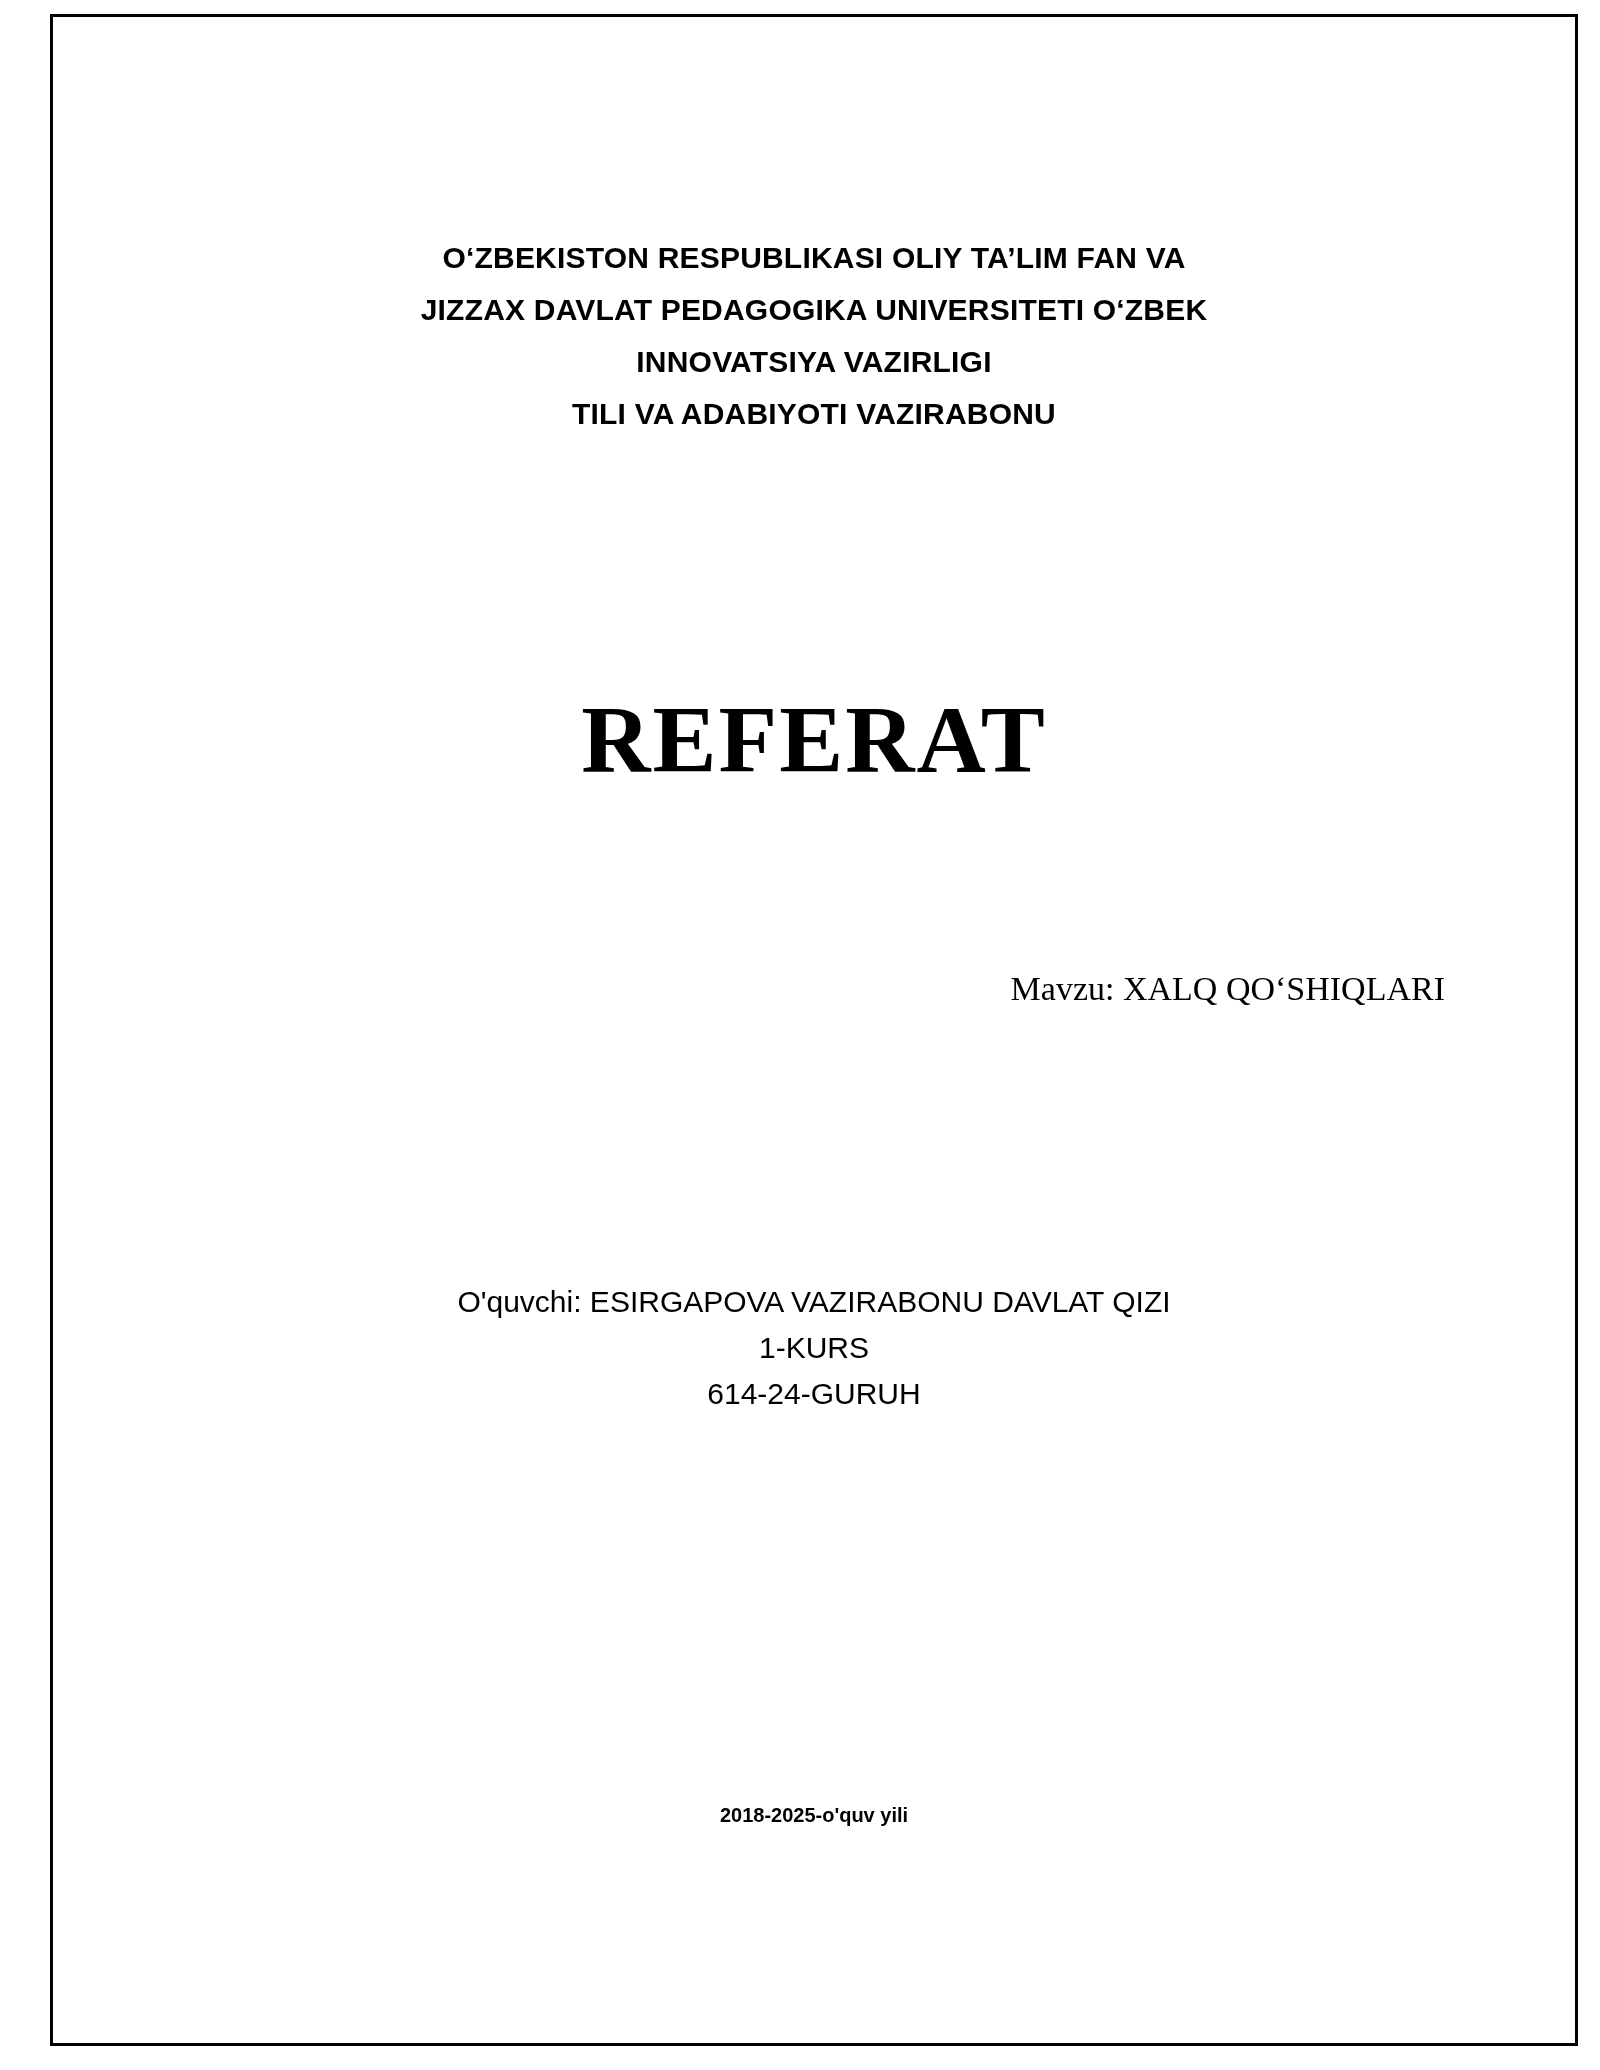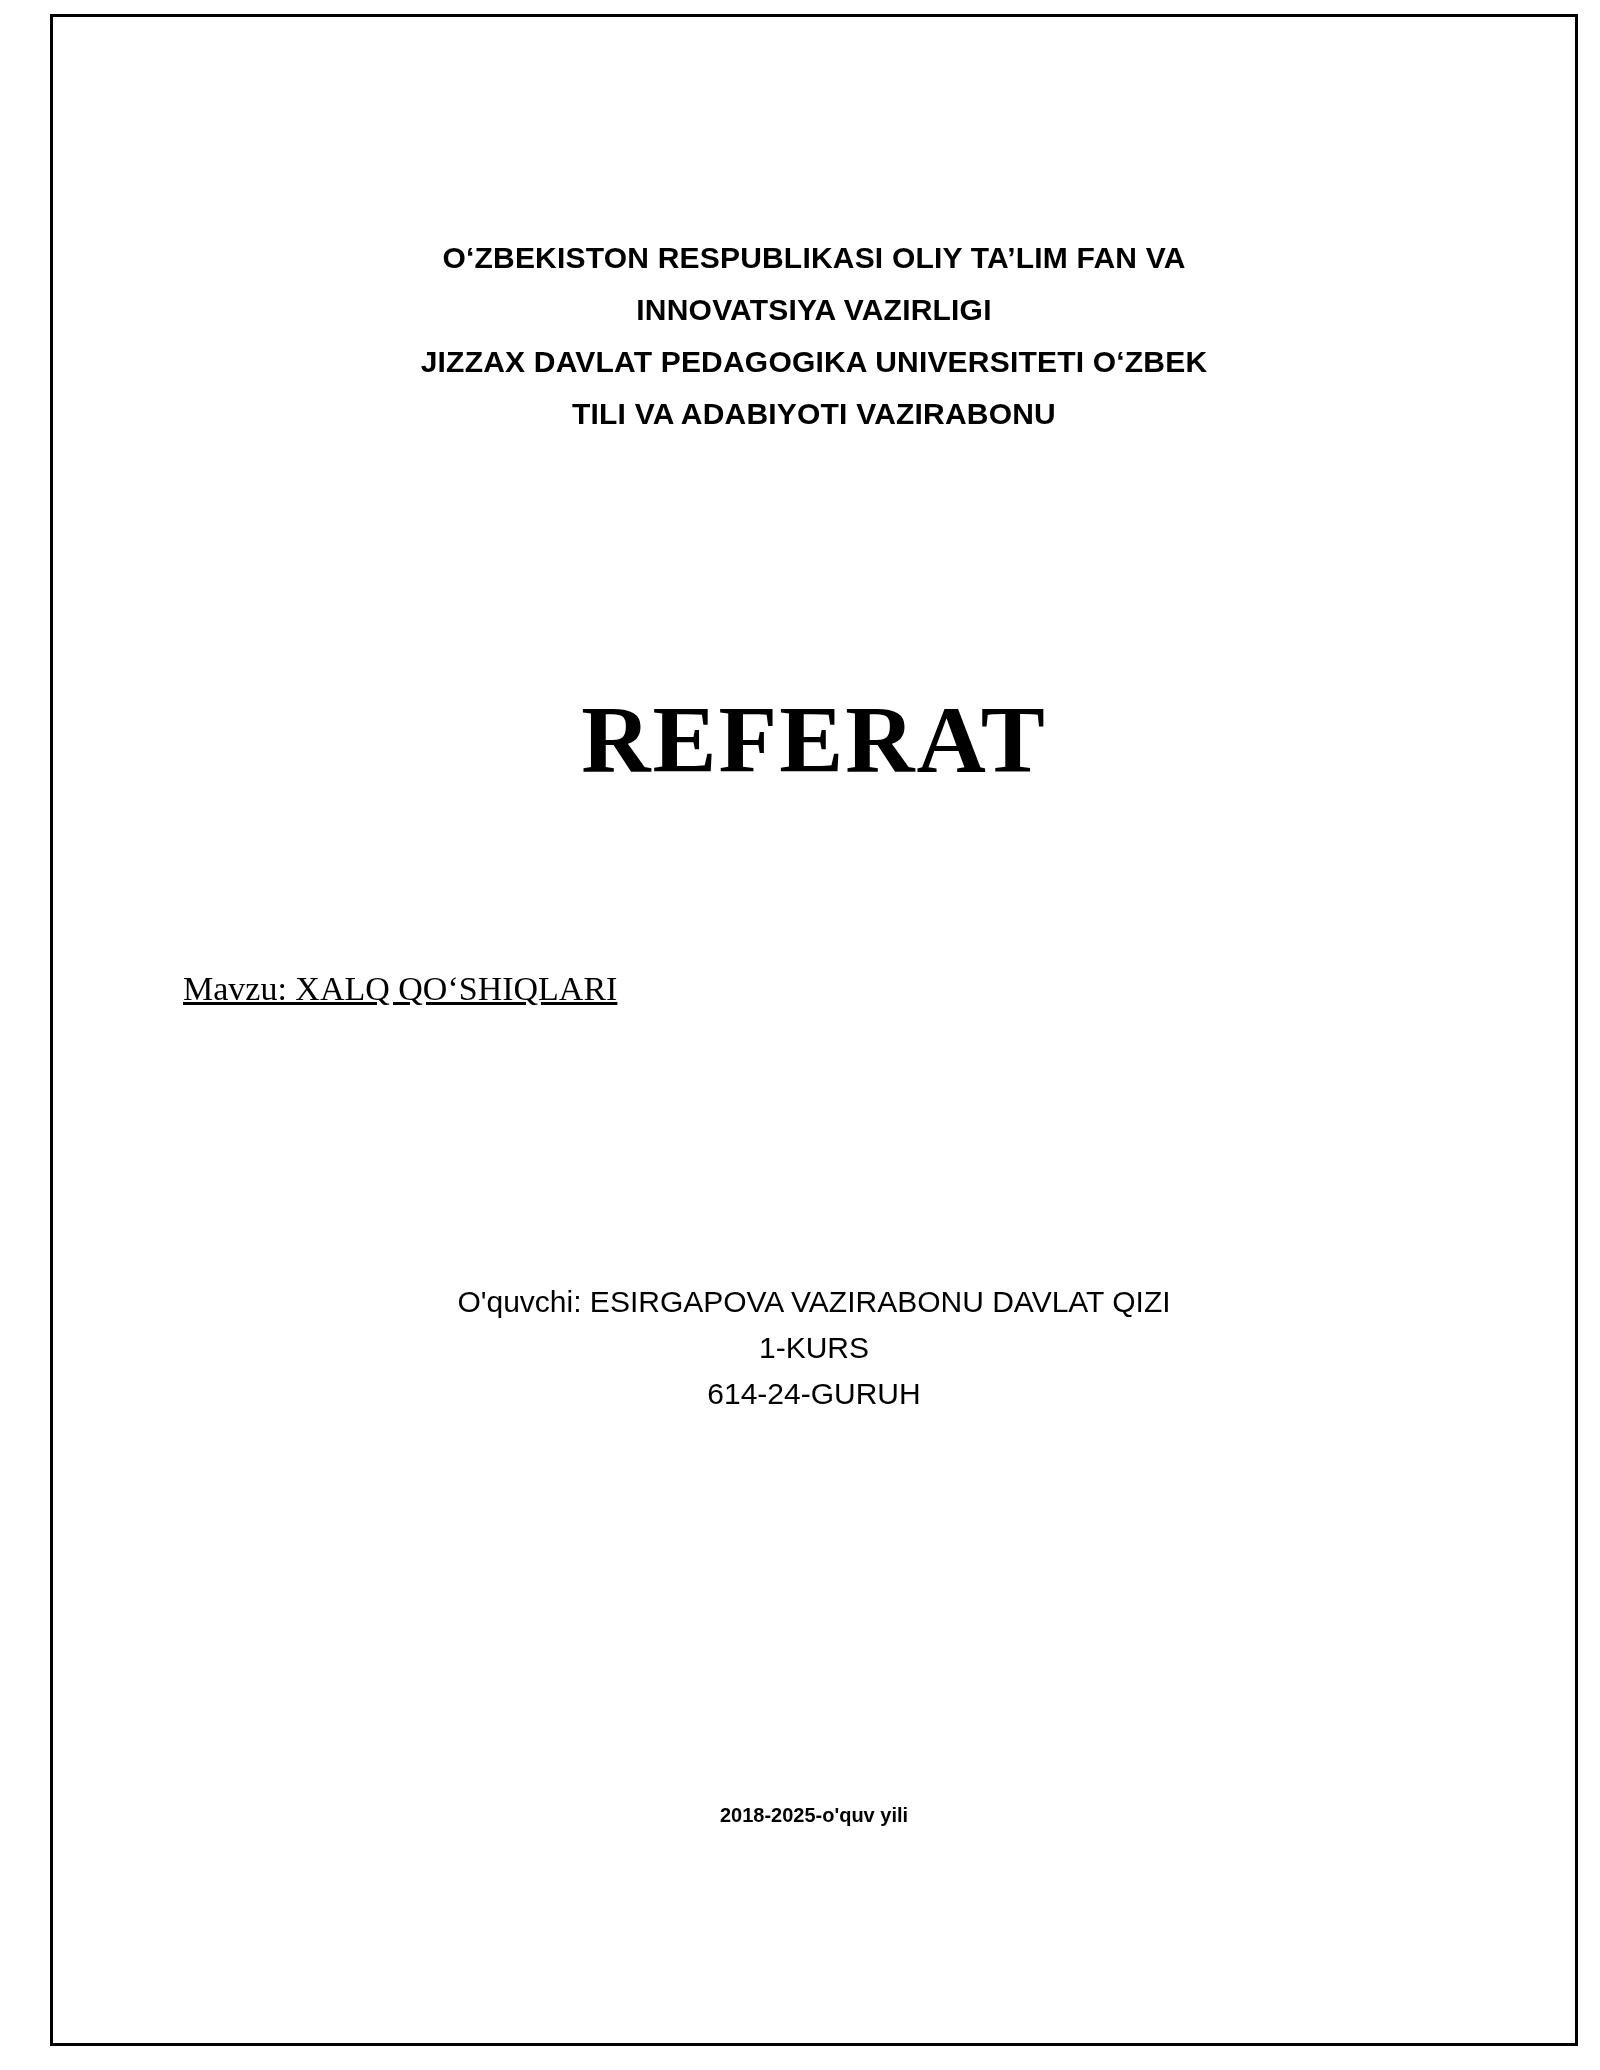--- a/index.html
+++ b/index.html
@@ -60,22 +60,21 @@
   }
   .doc-title {
     font-family: "Liberation Serif", serif;
     font-weight: bold;
     font-size: 96px;
     line-height: 110px;
     letter-spacing: 2px;
   }
   .subject-block {
     margin-top: 172px;
-    text-align: left;
-    text-decoration: underline;
+    text-align: right;
   }
   .subject-line {
     font-family: "Liberation Serif", serif;
     font-size: 34px;
     line-height: 44px;
   }
   .author-block {
     margin-top: 268px;
     text-align: center;
   }
@@ -102,22 +101,22 @@
 <body>
 
 <div class="page">
 
   <div class="page-border"></div>
 
   <div class="content">
 
     <div class="header-block">
       <div class="header-line">O‘ZBEKISTON RESPUBLIKASI OLIY TA’LIM FAN VA</div>
+      <div class="header-line">JIZZAX DAVLAT PEDAGOGIKA UNIVERSITETI O‘ZBEK</div>
       <div class="header-line">INNOVATSIYA VAZIRLIGI</div>
-      <div class="header-line">JIZZAX DAVLAT PEDAGOGIKA UNIVERSITETI O‘ZBEK</div>
       <div class="header-line">TILI VA ADABIYOTI VAZIRABONU</div>
     </div>
 
     <div class="title-block">
       <div class="doc-title">REFERAT</div>
     </div>
 
     <div class="subject-block">
       <div class="subject-line">Mavzu: XALQ QO‘SHIQLARI</div>
     </div>

